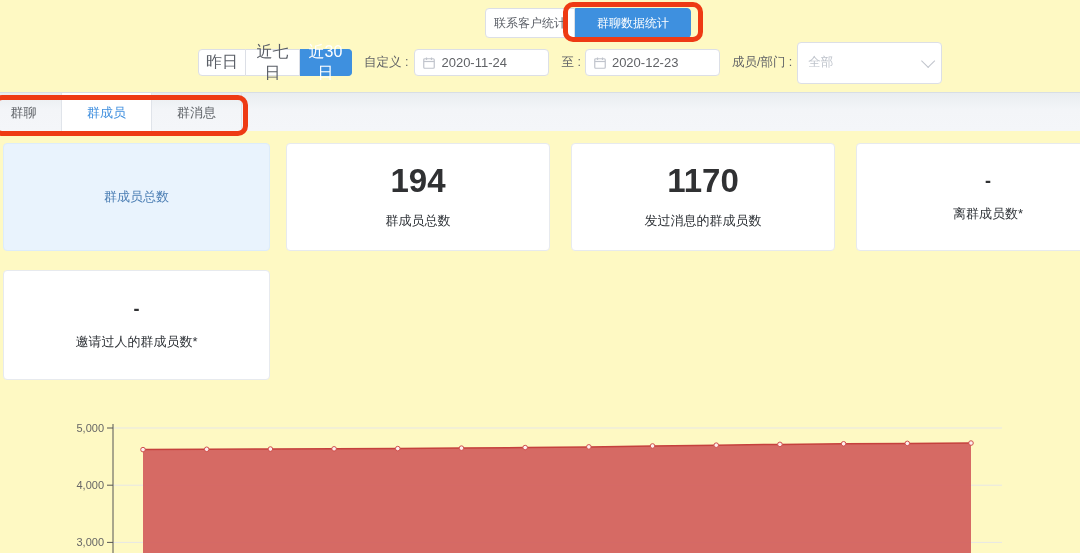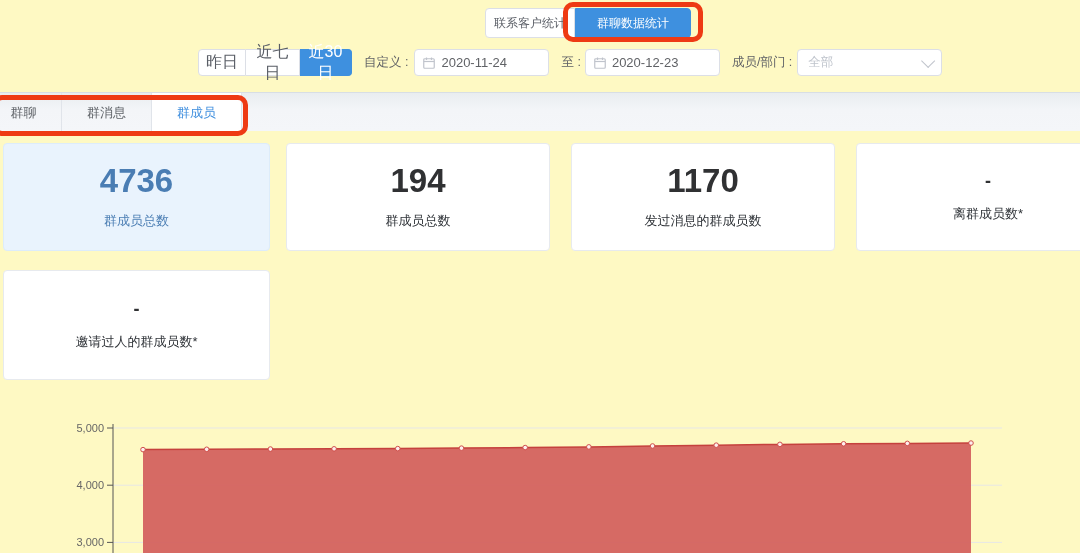--- a/index.html
+++ b/index.html
@@ -33,21 +33,21 @@
   .range-btn.active{background:#3e90df;border-color:#3e90df;color:#fff;}
   .rb-1{width:48px;}.rb-2{width:54px;}.rb-3{width:52px;}
   .f-label{font-size:12.5px;color:#606266;white-space:nowrap;}
   .ml8{margin-left:12px;}.ml6{margin-left:6px;}.ml4{margin-left:4px;}.ml5{margin-left:5px;}
   .date-input{
     width:135px;height:27px;box-sizing:border-box;border:1px solid #dcdfe6;border-radius:4px;background:#fff;
     display:flex;align-items:center;padding:0 8px;gap:6px;font-size:13px;color:#606266;cursor:pointer;
   }
   .cal-icon{width:12px;height:12px;flex:0 0 auto;}
   .select-box{
-    width:145px;height:27px;box-sizing:border-box;border:1px solid #dcdfe6;border-radius:4px;background:#fff;
+    width:145px;height:42px;box-sizing:border-box;border:1px solid #dcdfe6;border-radius:4px;background:#fff;
     display:flex;align-items:center;justify-content:space-between;padding:0 10px;font-size:12.5px;color:#bfc4cc;cursor:pointer;
   }
   .chevron{width:9px;height:9px;border-right:1.5px solid #c0c4cc;border-bottom:1.5px solid #c0c4cc;
     transform:rotate(45deg) translateY(-3px);flex:0 0 auto;}
   
   .tab-bar{
     position:absolute;left:0;top:92px;width:1080px;height:39px;box-sizing:border-box;
     border-top:1px solid #d8dee4;
     background:linear-gradient(180deg,#e9edf0 0%,#eef1f4 22%,#f3f5f8 45%,#f4f6f9 100%);
   }
@@ -120,28 +120,27 @@
     <span class="f-label ml8">成员/部门 :</span>
     <div class="select-box ml5">
       <span>全部</span>
       <span class="chevron"></span>
     </div>
   </div>
 
   <div class="tab-bar">
     <div class="tab-strip">
       <div class="tab">群聊</div>
+      <div class="tab w90 active">群成员</div>
       <div class="tab w90">群消息</div>
-      <div class="tab w90 active">群成员</div>
     </div>
   </div>
   <span class="annotation-ring ring-tabs"></span>
 
   <div class="stat-card highlight c1">
-    <div class="stat-value">4736</div>
     <div class="stat-label">群成员总数</div>
   </div>
   <div class="stat-card c2">
     <div class="stat-value">194</div>
     <div class="stat-label">群成员总数</div>
   </div>
   <div class="stat-card c3">
     <div class="stat-value">1170</div>
     <div class="stat-label">发过消息的群成员数</div>
   </div>

